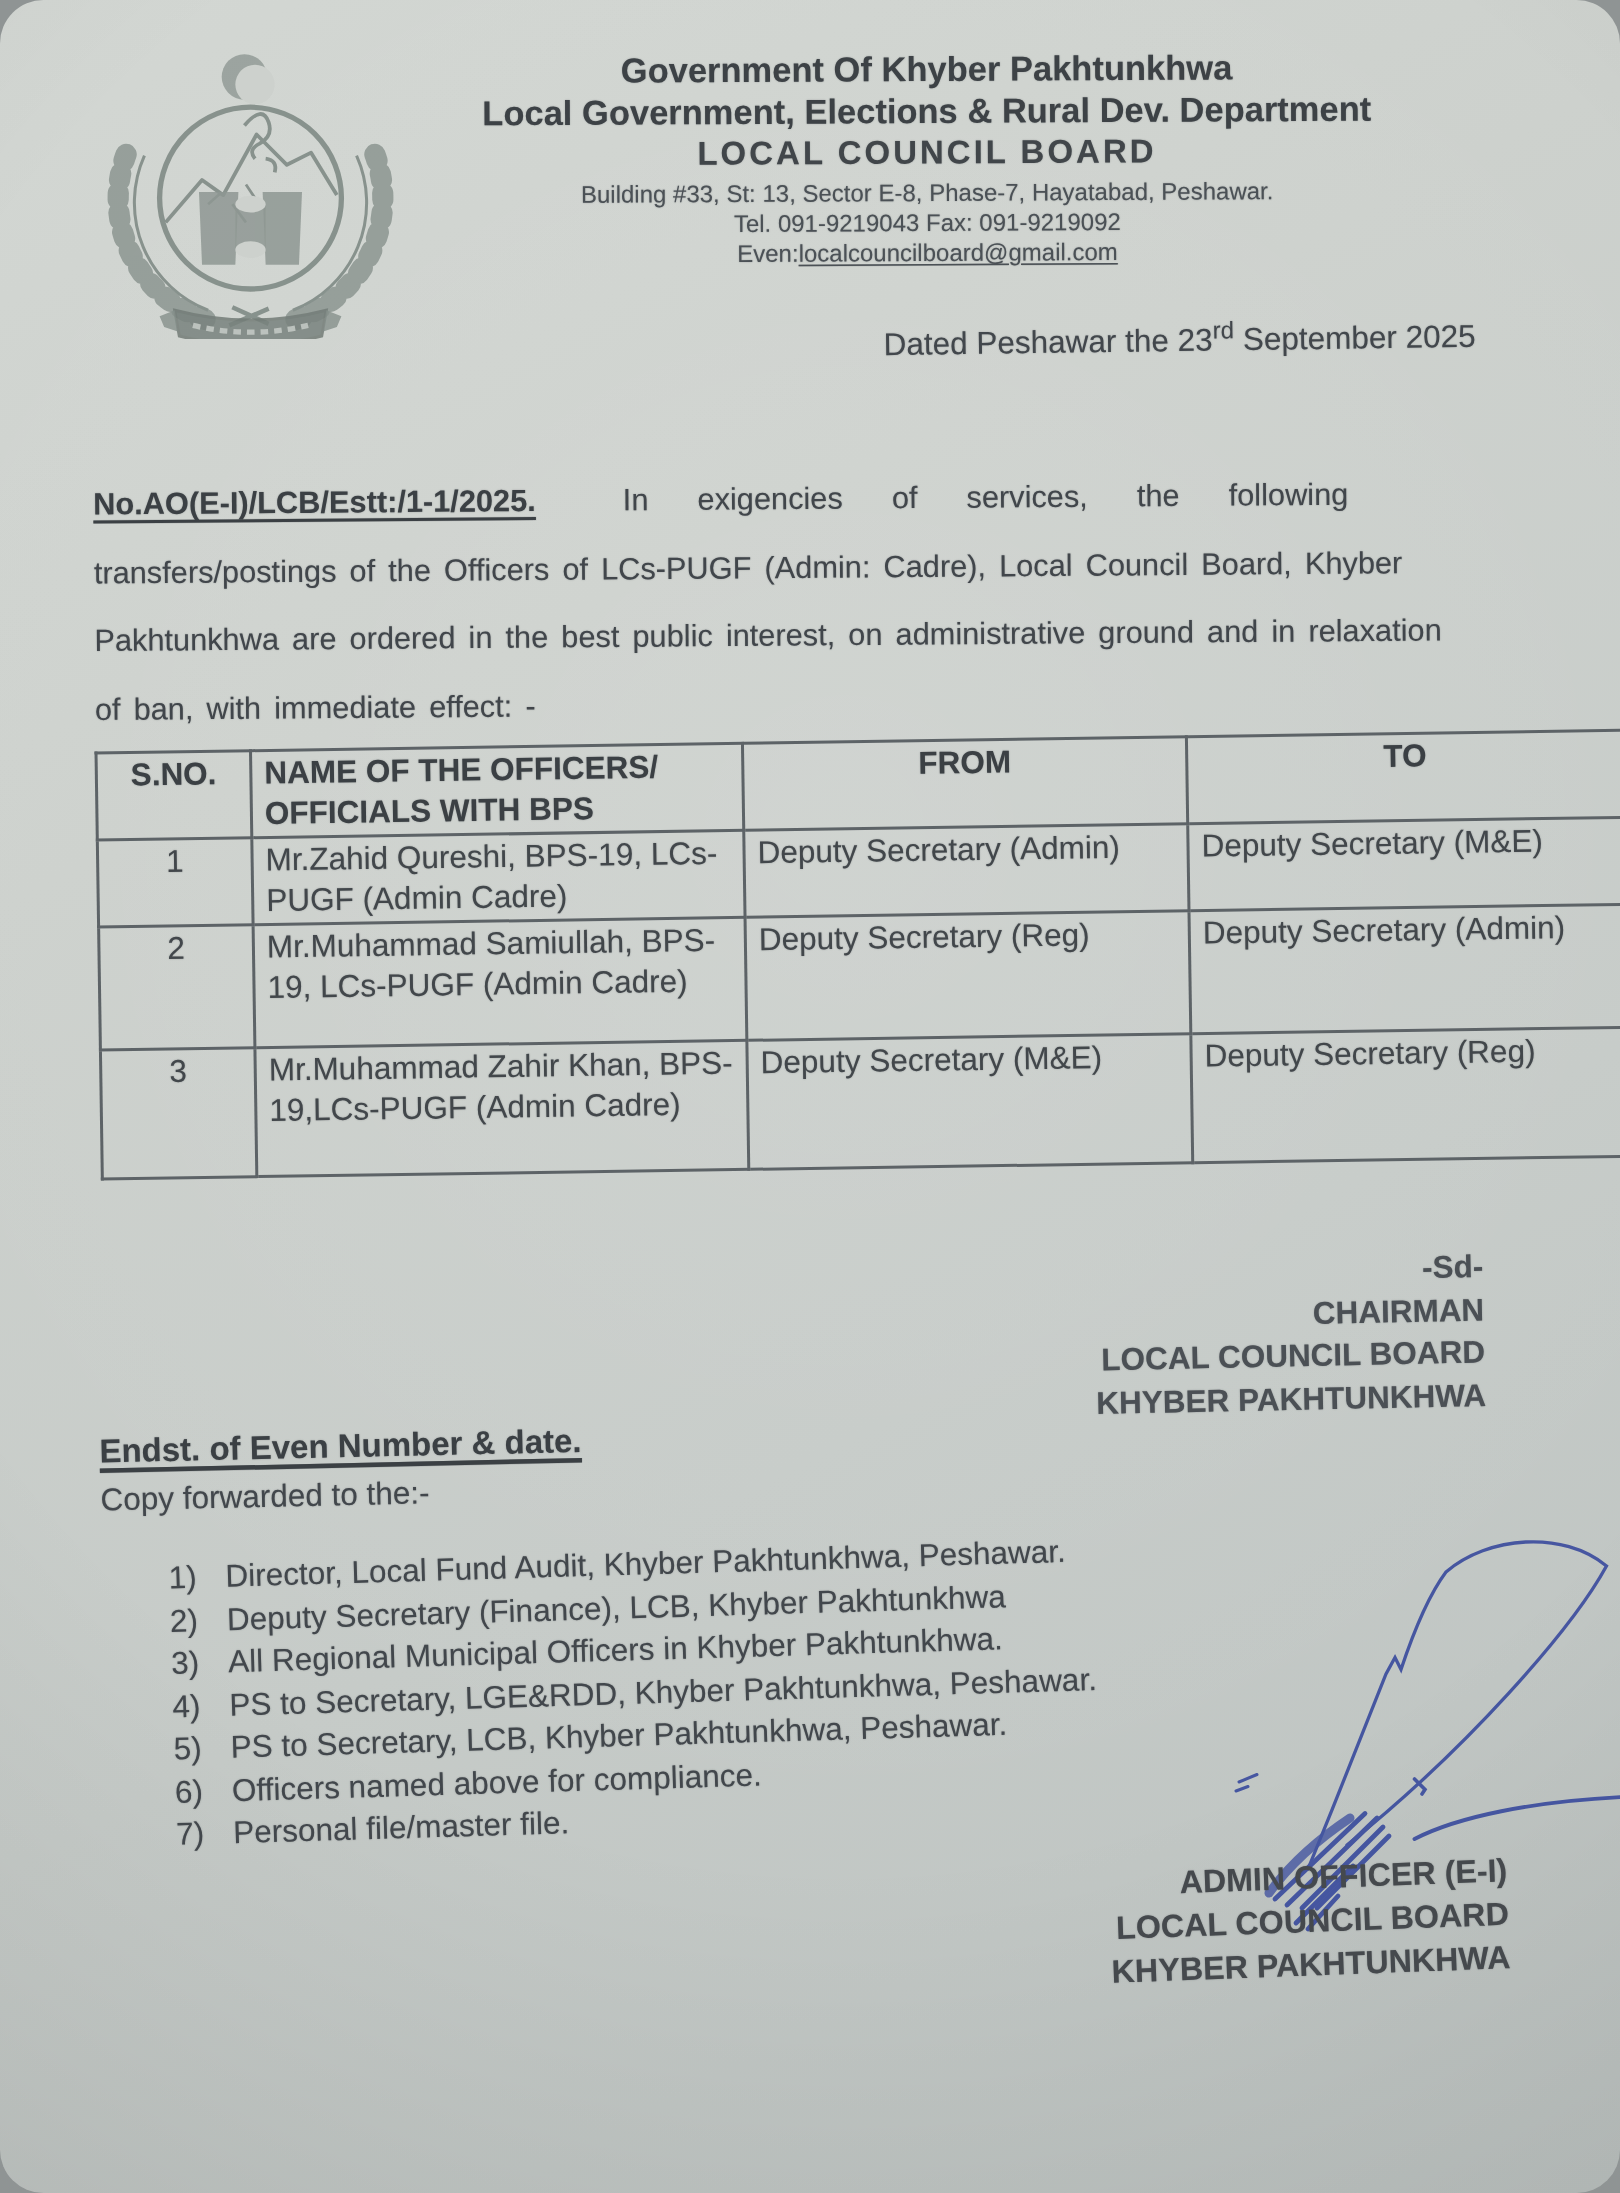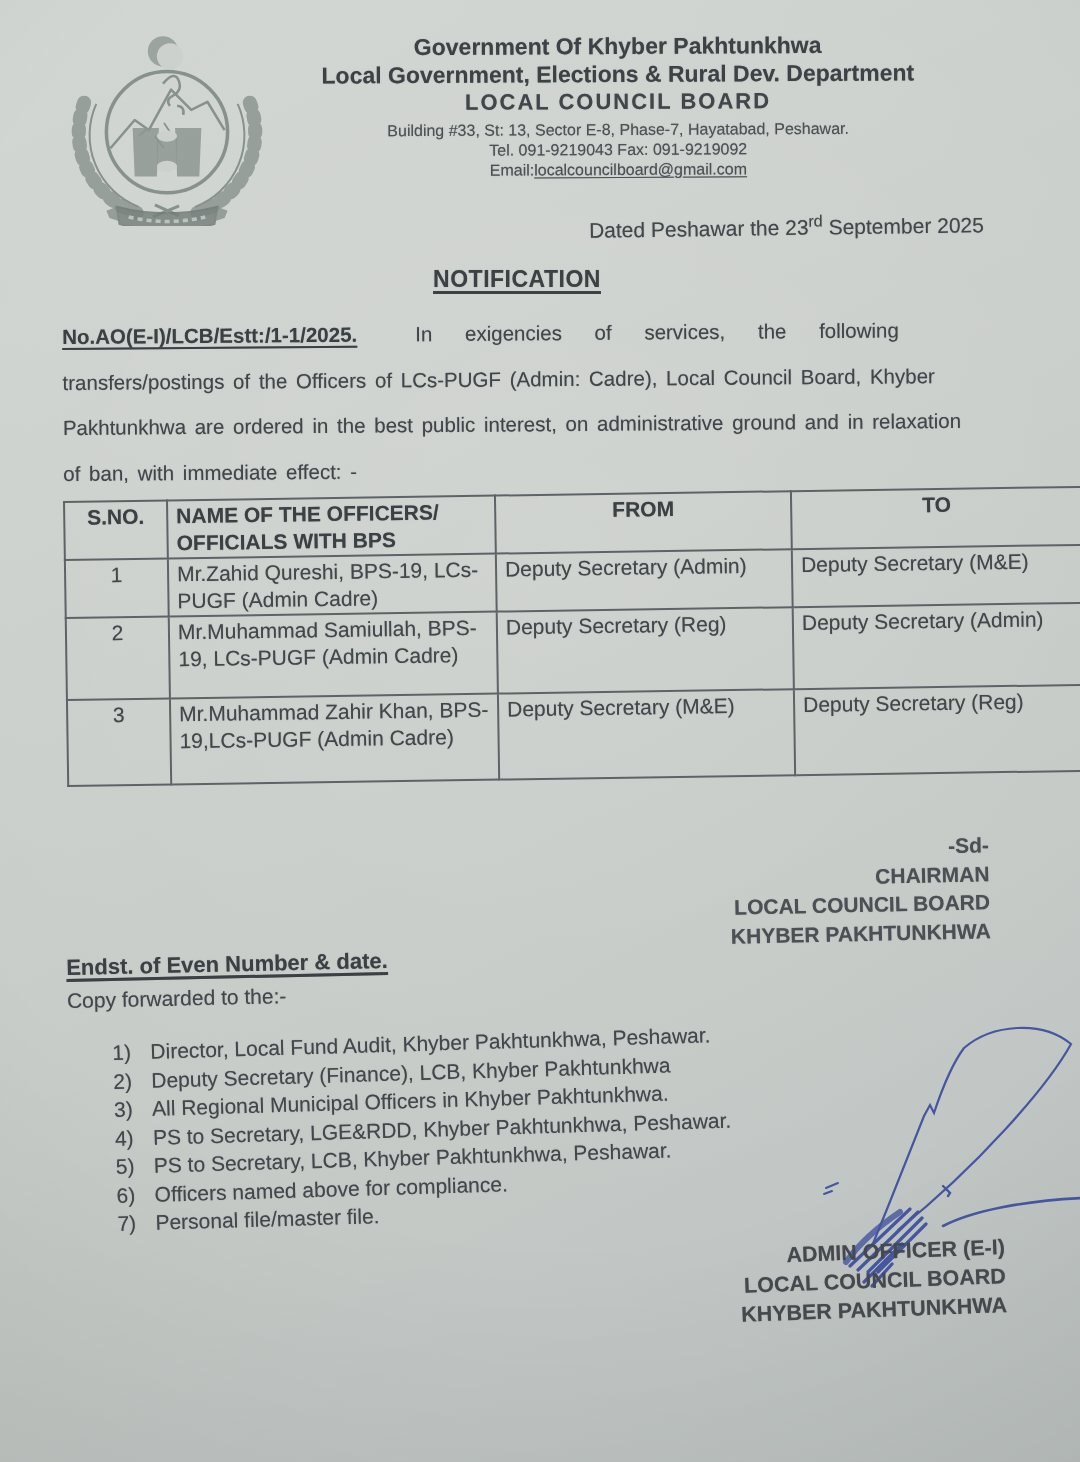--- a/index.html
+++ b/index.html
@@ -1,19 +1,19 @@
 <!DOCTYPE html>
 <html><head>
 <meta charset="utf-8">
 <style>
   html,body{margin:0;padding:0;background:#8f9494;}
   .page{
     position:relative;width:1080px;height:1462px;overflow:hidden;
     background:linear-gradient(153deg,#d3d7d3 0%,#cdd1cd 30%,#c6cbc8 62%,#bcc2c0 100%);
-    font-family:"Liberation Sans",sans-serif;color:#3e4347;
+    font-family:"Liberation Sans",sans-serif;color:#3e4347;border-radius:29px;
   }
   .vignette{position:absolute;inset:0;pointer-events:none;
     background:radial-gradient(115% 85% at 52% 38%,rgba(255,255,255,.10) 0%,rgba(0,0,0,0) 55%,rgba(0,0,0,.07) 86%,rgba(0,0,0,.14) 100%);}
   .soft{text-shadow:0 0 1px rgba(62,67,71,.45);}
 
   
   .logo{position:absolute;left:66px;top:22px;width:202px;height:204px;}
   .hdr{position:absolute;left:186px;top:32px;width:864px;text-align:center;transform:rotate(-.3deg);}
   .hdr .l1{font-size:23px;font-weight:bold;line-height:28px;color:#3d4246;}
   .hdr .l2{font-size:23px;font-weight:bold;line-height:28px;color:#3d4246;}
@@ -110,28 +110,25 @@
       <path d="M 62 192 Q 100 201 138 192" stroke="#c6cbc7" stroke-width="3.5" stroke-dasharray="5 4" opacity="0.85"></path>
     </g>
   </svg>
 
   <div class="hdr soft">
     <div class="l1">Government Of Khyber Pakhtunkhwa</div>
     <div class="l2">Local Government, Elections &amp; Rural Dev. Department</div>
     <div class="l3">LOCAL COUNCIL BOARD</div>
     <div class="a1">Building #33, St: 13, Sector E-8, Phase-7, Hayatabad, Peshawar.</div>
     <div class="a2">Tel. 091-9219043 Fax: 091-9219092</div>
-    <div class="a3"><span>Email:</span><span class="em">localcouncilboard@gmail.com</span></div>
+    <div class="a3"><span>Even:</span><span class="em">localcouncilboard@gmail.com</span></div>
   </div>
 
   <div class="dateline soft"><span>Dated Peshawar the 23</span><sup>rd</sup><span> September 2025</span></div>
 
-  <div class="titlewrap">
-    <span class="soft">NOTIFICATION</span>
-  </div>
 
   <div class="para soft">
     <div class="row1">
       <span class="ref">No.AO(E-I)/LCB/Estt:/1-1/2025.</span>
       <span class="r1rest">In exigencies of services, the following</span>
     </div>
     <div class="pl">transfers/postings of the Officers of LCs-PUGF (Admin: Cadre), Local Council Board, Khyber</div>
     <div class="pl">Pakhtunkhwa are ordered in the best public interest, on administrative ground and in relaxation</div>
     <div class="pl">of ban, with immediate effect: -</div>
   </div>

